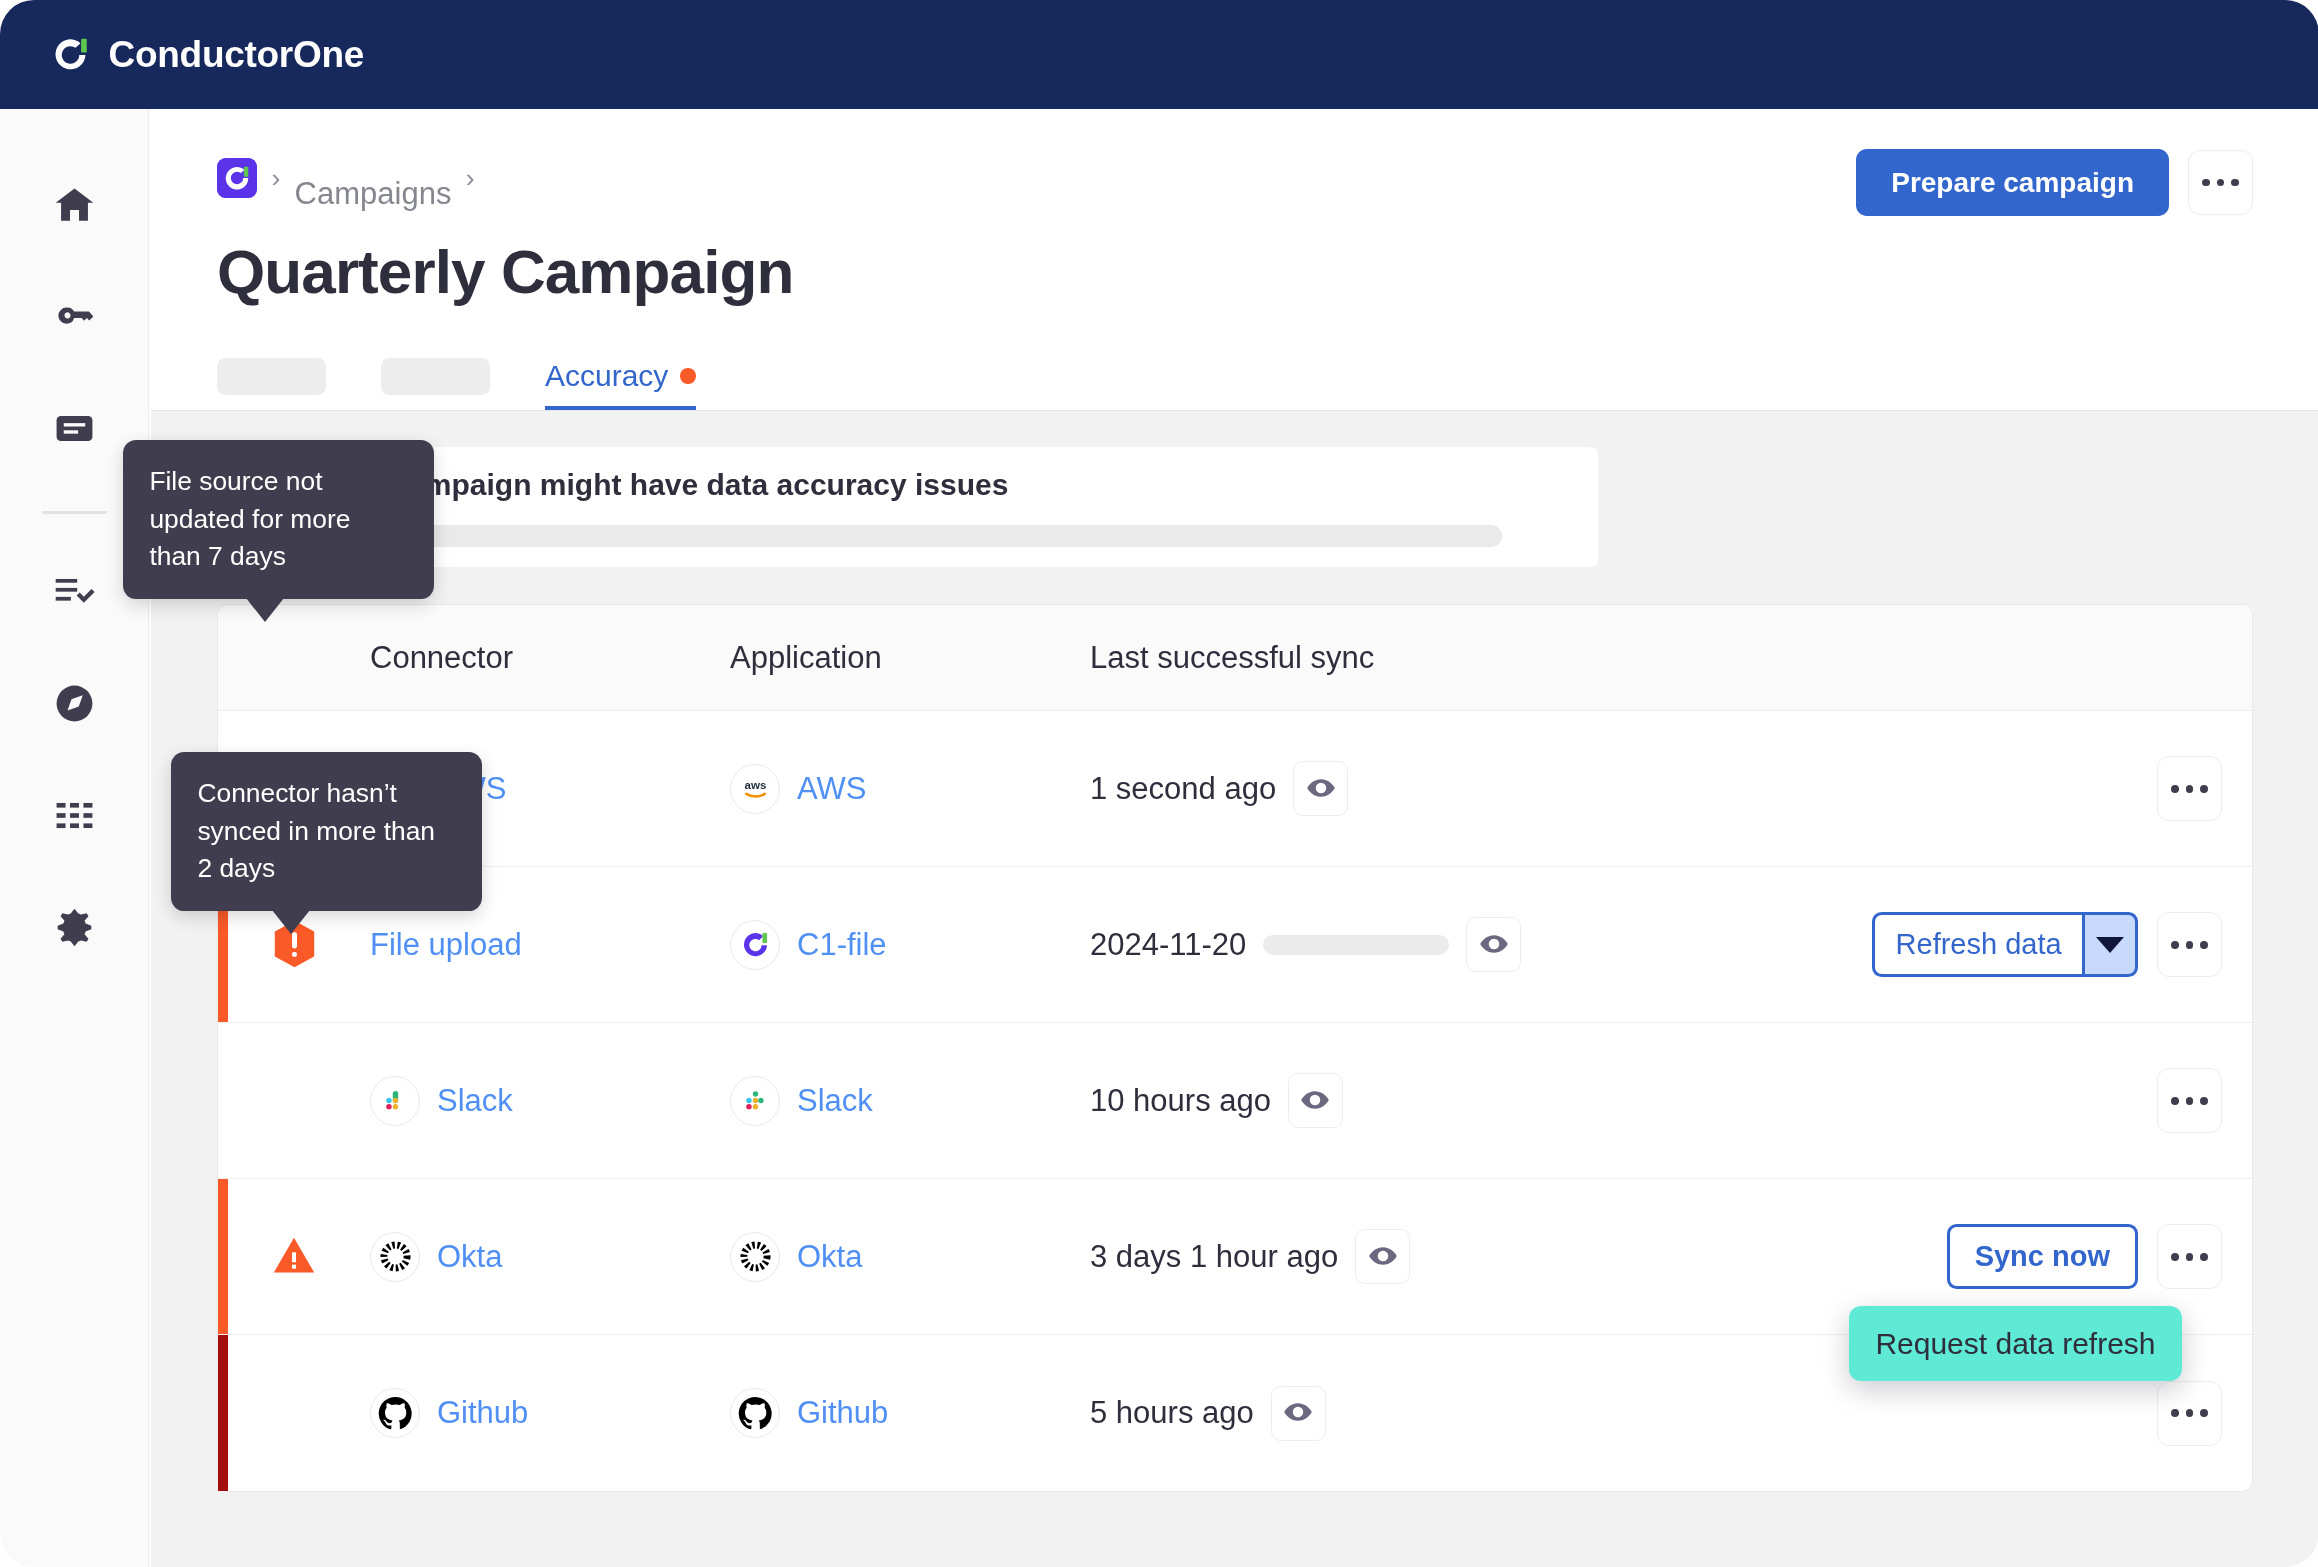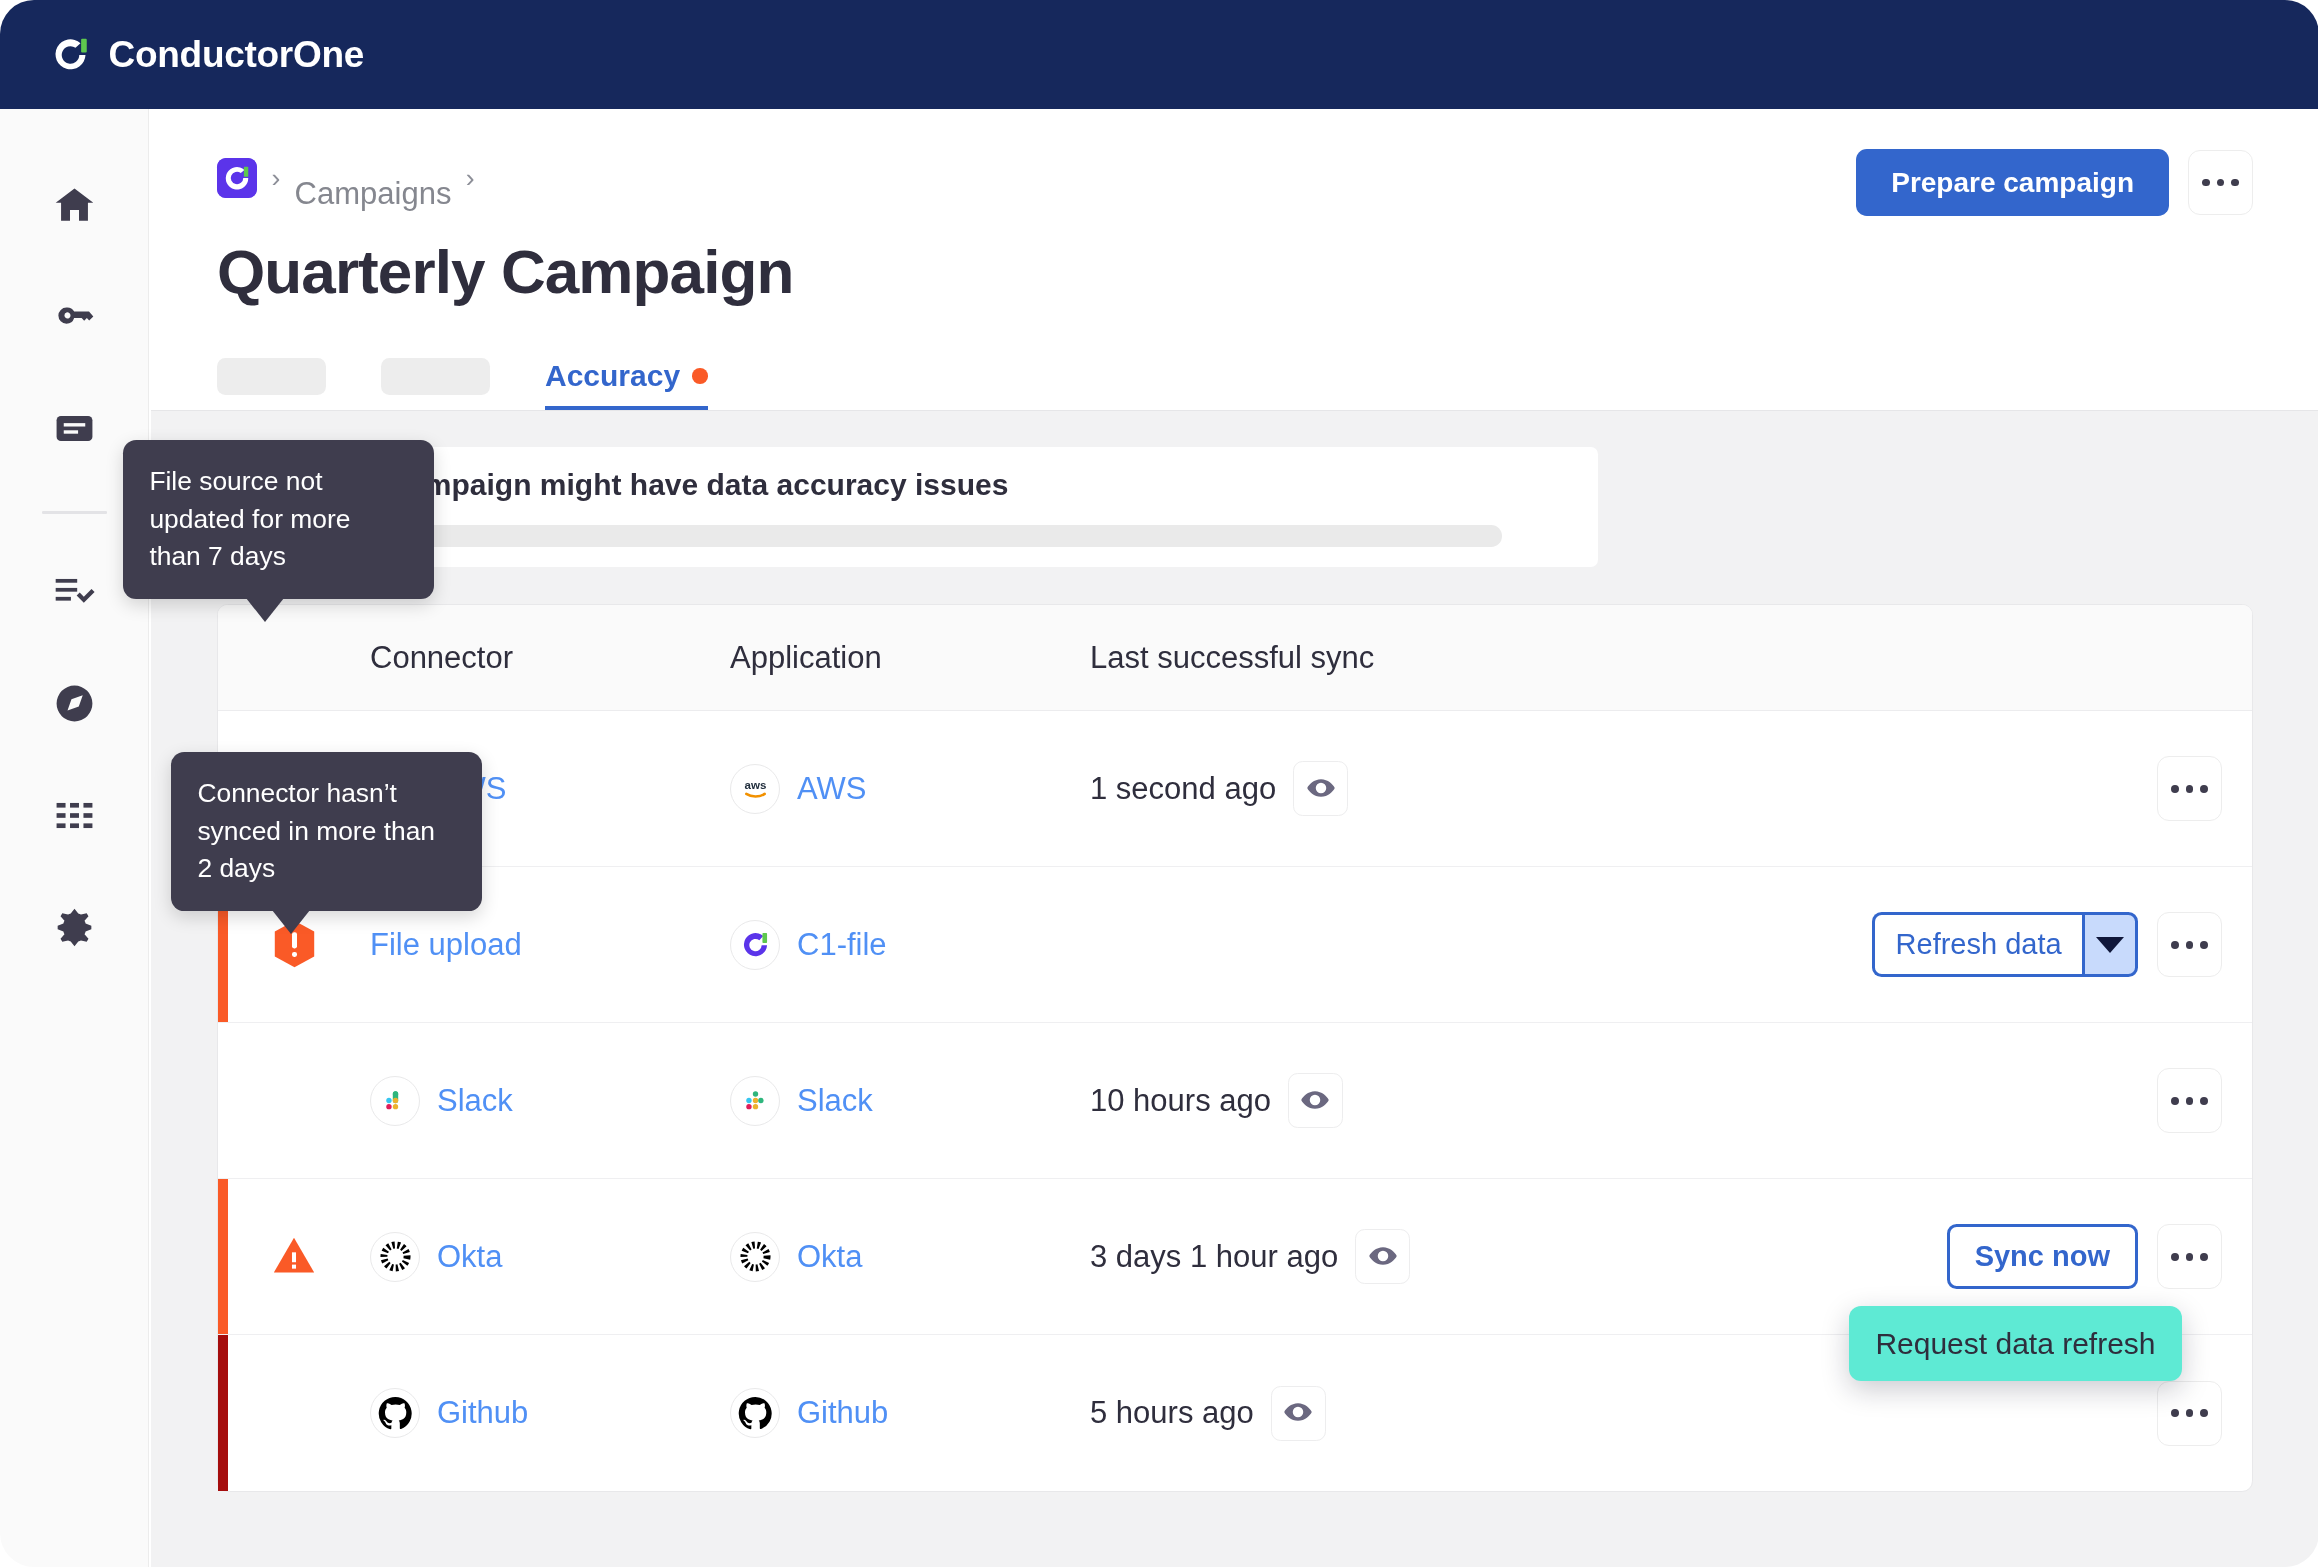--- a/index.html
+++ b/index.html
@@ -105,21 +105,21 @@
   }
   .tab-skeleton {
     width: 109px; height: 37px; border-radius: 8.4px;
     background: #ededed; margin-bottom: 15.6px;
   }
   .tab-active {
     display: flex; align-items: center; gap: 12px;
     padding-bottom: 13.2px;
     border-bottom: 4.8px solid #3366cc;
   }
-  .tab-active .label { color: #3366cc; font-size: 30px; font-weight: 700; }
+  .tab-active .label { color: #3366cc; font-size: 30px; font-weight: 400; }
   .tab-dot { width: 15.6px; height: 15.6px; border-radius: 50%; background: #fa5a27; }
 
   
   .content {
     flex: 1;
     background: #f2f2f3;
     border-top: 1.8px solid #e6e6e8;
     padding: 36px 66px 0 66px;
     position: relative;
     overflow: visible;
@@ -485,20 +485,32 @@
           </div>
           <div class="c-app">
             <span class="avatar">
               <svg viewBox="0 0 48 48">
                   <path d="M34 13 A15 15 0 1 0 39 25 L32 25 A8 8 0 1 1 29 18.5 Z" fill="#5b34ea"></path>
                   <rect x="33" y="9" width="6" height="13" rx="1" fill="#5ec84e"></rect>
                 </svg>
             </span>
             <span class="link">C1-file</span>
           </div>
+          <div class="c-sync">
+            <span class="celltext">2024-11-20</span>
+            <span class="sync-skeleton"></span>
+            <span class="eye-btn">
+              <span>
+                <svg viewBox="0 0 24 24">
+                    <path d="M12 5C6.5 5 2.2 9.2 1 12c1.2 2.8 5.5 7 11 7s9.8-4.2 11-7c-1.2-2.8-5.5-7-11-7zm0 11.2A4.2 4.2 0 1 1 12 7.8a4.2 4.2 0 0 1 0 8.4z"></path>
+                    <circle cx="12" cy="12" r="2.1" fill="#ffffff"></circle>
+                  </svg>
+              </span>
+            </span>
+          </div>
           <div class="c-act">
             <div class="split-btn">
               <button class="split-main">Refresh data</button>
               <span class="split-arrow">
                 <span class="caret"></span>
               </span>
             </div>
             <div class="btn-ghost-sq">
               <span class="dots">
                   <i></i>

